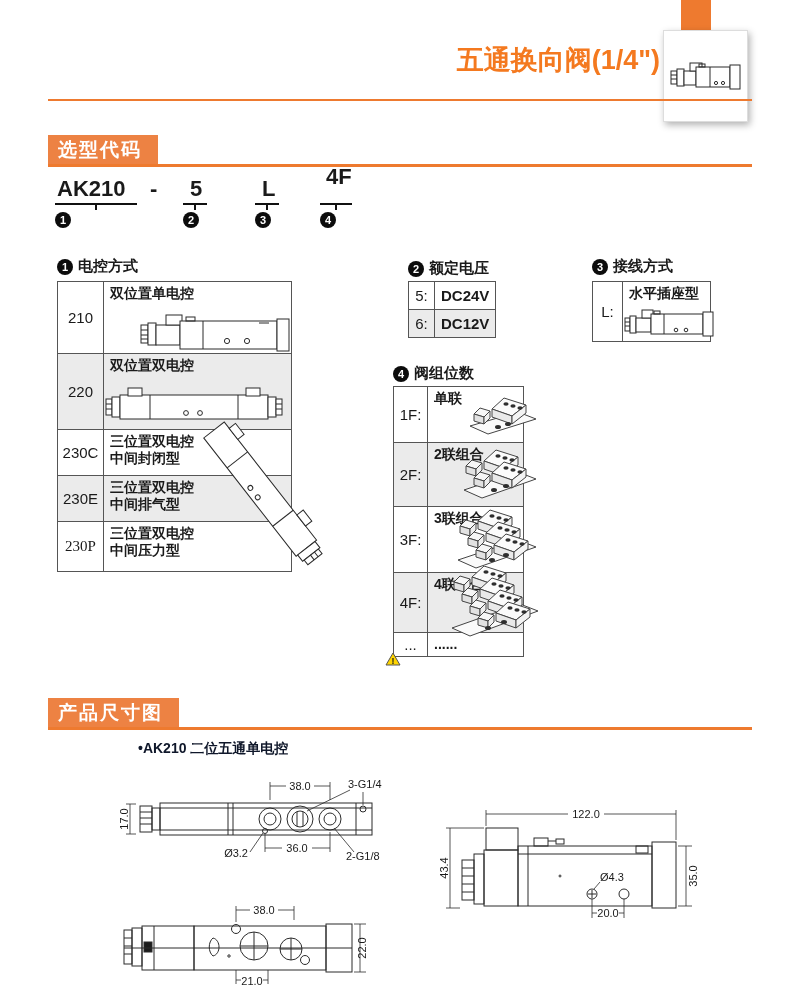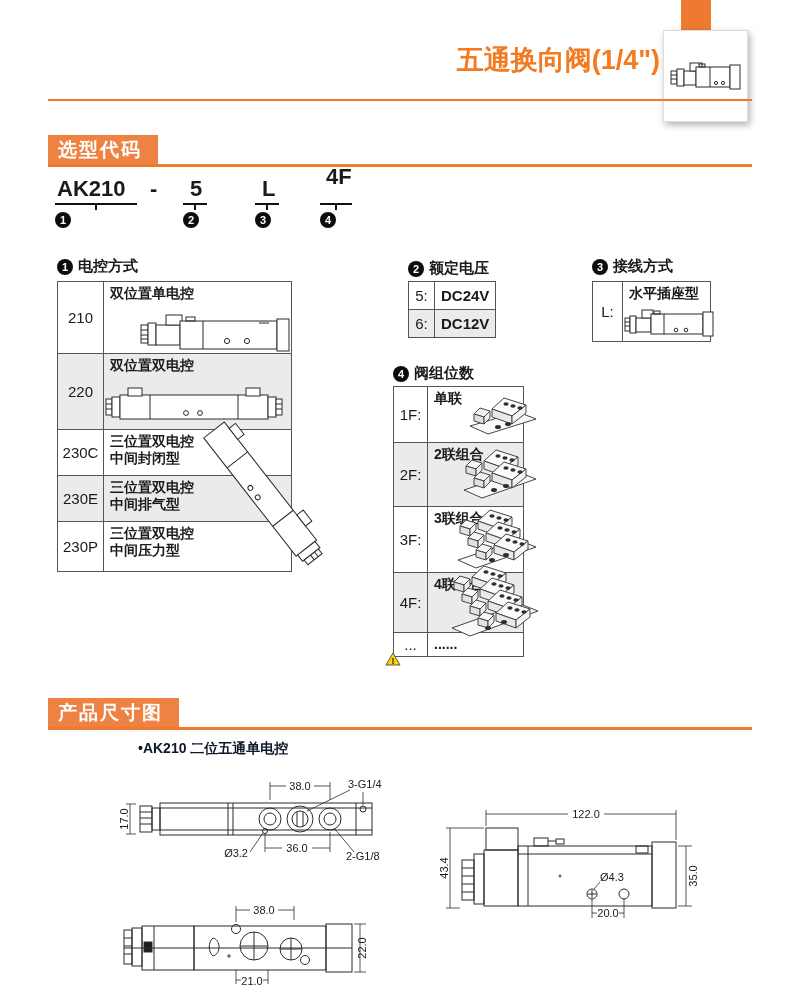--- a/index.html
+++ b/index.html
@@ -176,21 +176,21 @@
           <div class="desc">中间封闭型</div>
           </td>
     </tr>
     <tr class="alt" style="height:46px;">
       <td class="code">230E</td>
       <td>
             <div class="desc">三位置双电控</div>
           <div class="desc">中间排气型</div>
           </td>
     </tr>
-    <tr style="height:50px;">
+    <tr style="height:50px;font-family:Liberation Serif, serif;">
       <td class="code">230P</td>
       <td>
             <div class="desc">三位置双电控</div>
           <div class="desc">中间压力型</div>
           </td>
     </tr>
   </tbody>
     </table>
 
   <svg class="abs" style="left:196px;top:414px;z-index:5;" width="140" height="160" viewBox="0 0 140 160">

